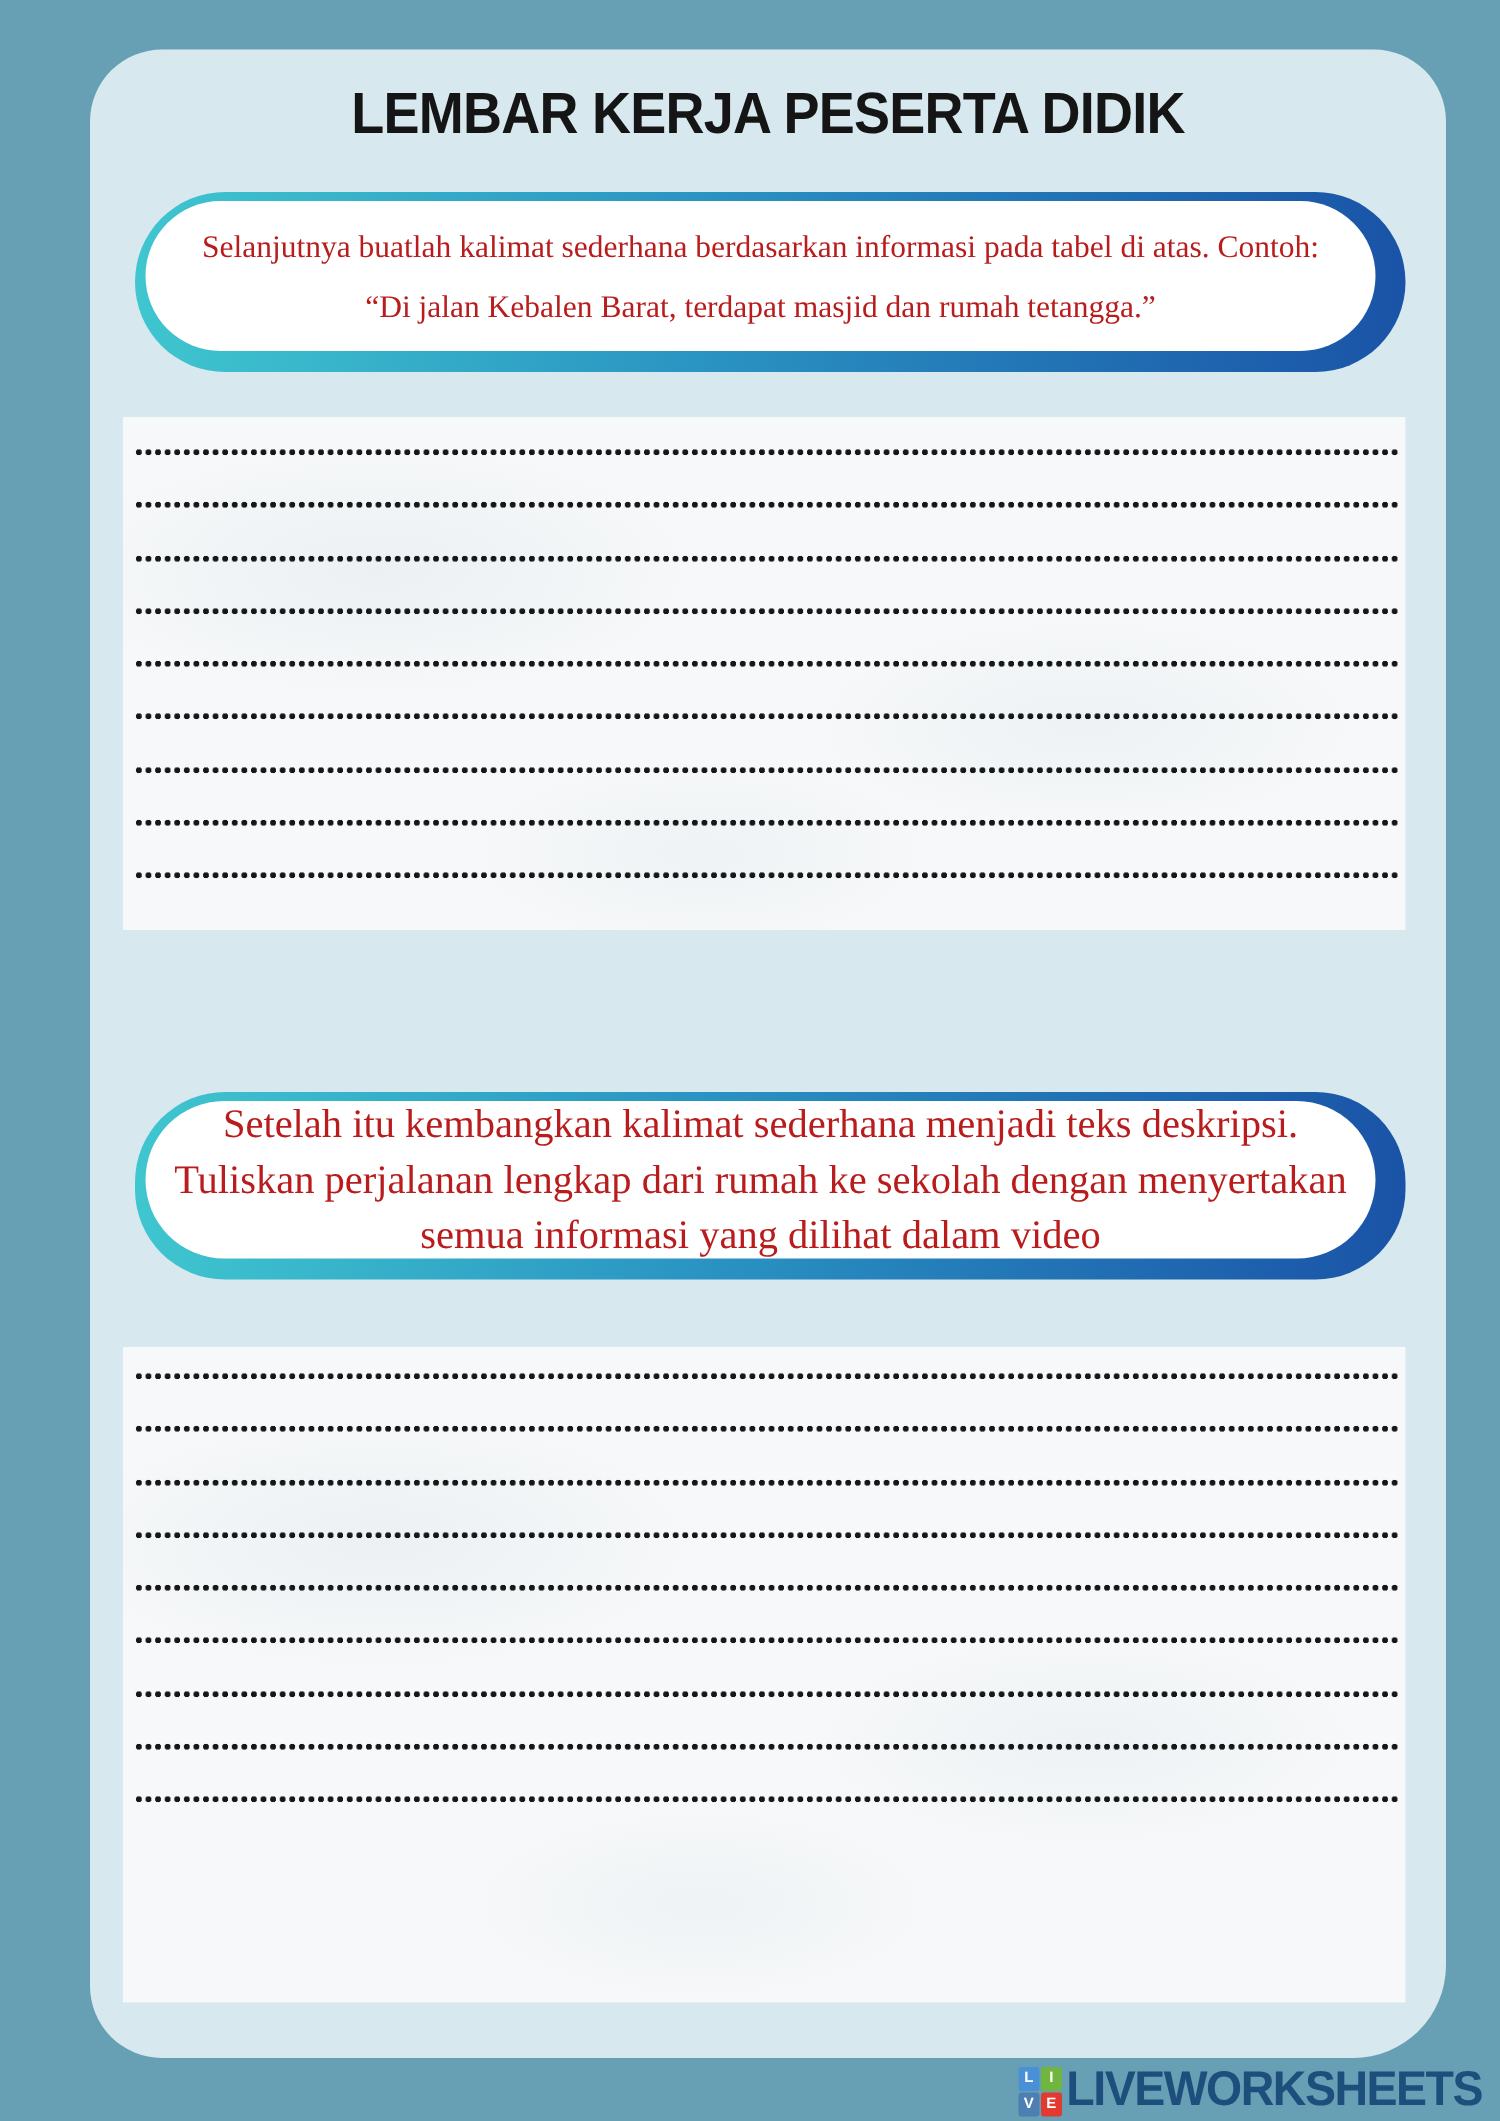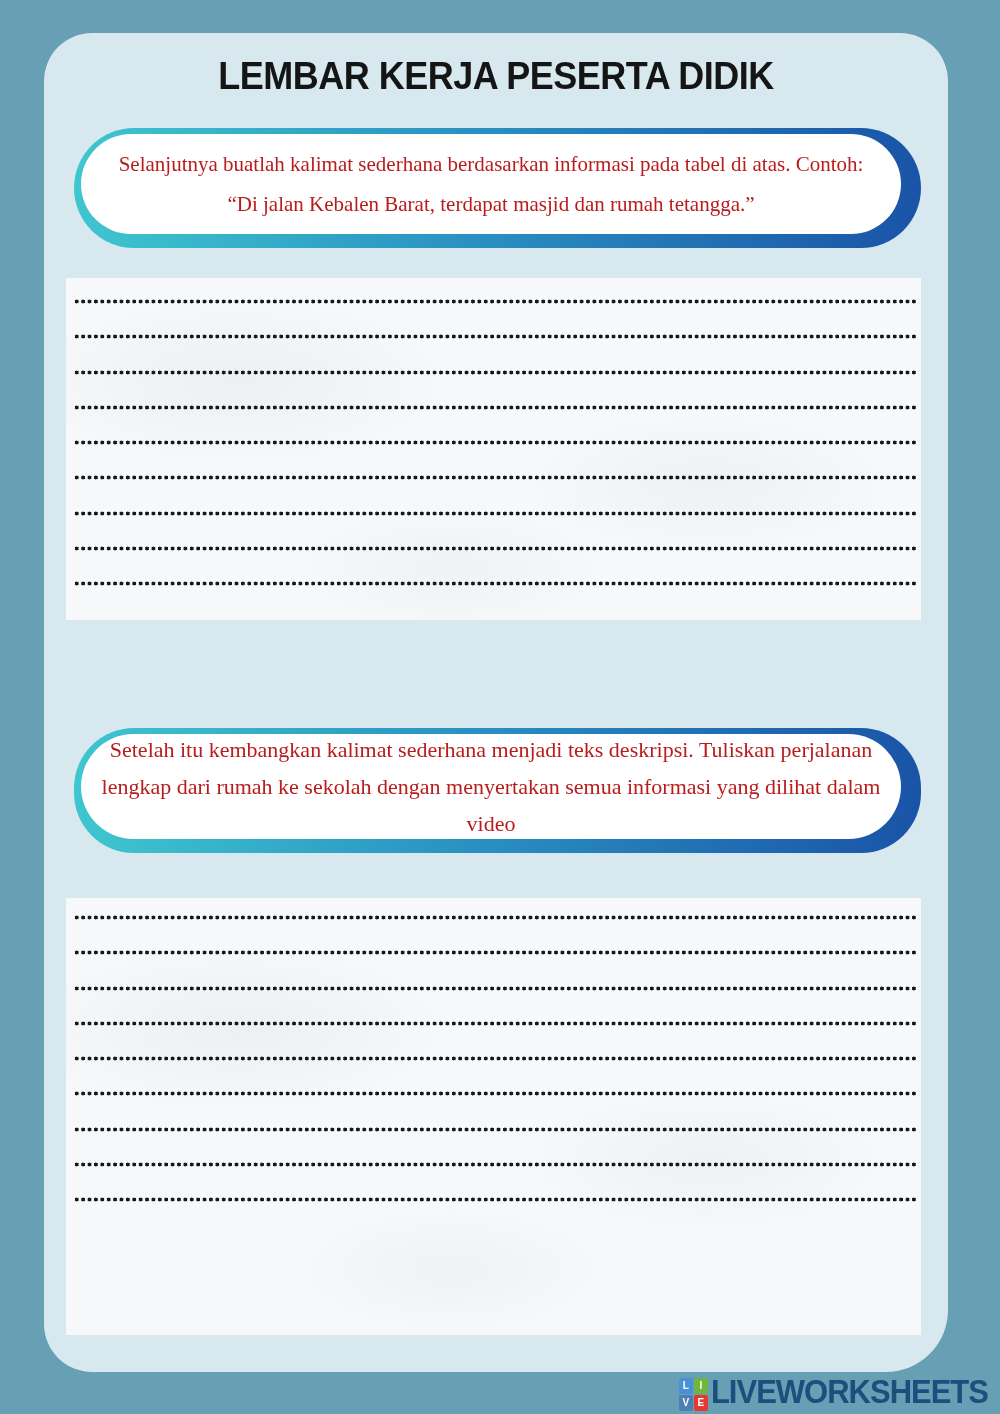--- a/index.html
+++ b/index.html
@@ -7,21 +7,21 @@
   body {
     position: relative;
     background: #67a0b4;
     font-family: "Liberation Serif", serif;
     overflow: hidden;
   }
 
   
   .card {
     position: absolute;
-    left: 44px; top: 33px;
+    left: 60px; top: 33px;
     width: 904px; height: 1339px;
     background: #d7e9ef;
     border-radius: 48px 48px 62px 48px;
   }
 
   .page-title {
     position: absolute;
     left: 0; top: 22px;
     width: 100%;
     text-align: center;
@@ -52,21 +52,21 @@
     text-align: center;
   }
   .pill-inner p {
     font-size: 21px;
     line-height: 40px;
     color: #b91c1c;
     max-width: 770px;
   }
   #box1 { top: 95px; height: 120px; }
   #box2 { top: 695px; height: 125px; }
-  #box2 .pill-inner p { font-size: 22px; line-height: 37px; max-width: 782px; }
+  #box2 .pill-inner p { font-size: 27px; line-height: 37px; max-width: 782px; }
 
   
   .paper {
     position: absolute;
     left: 22px;
     width: 855px;
     background:
       radial-gradient(ellipse 300px 120px at 20% 30%, rgba(190,205,215,0.18), transparent 70%),
       radial-gradient(ellipse 260px 100px at 75% 60%, rgba(190,205,215,0.15), transparent 70%),
       radial-gradient(ellipse 220px 90px at 45% 85%, rgba(190,205,215,0.13), transparent 70%),

